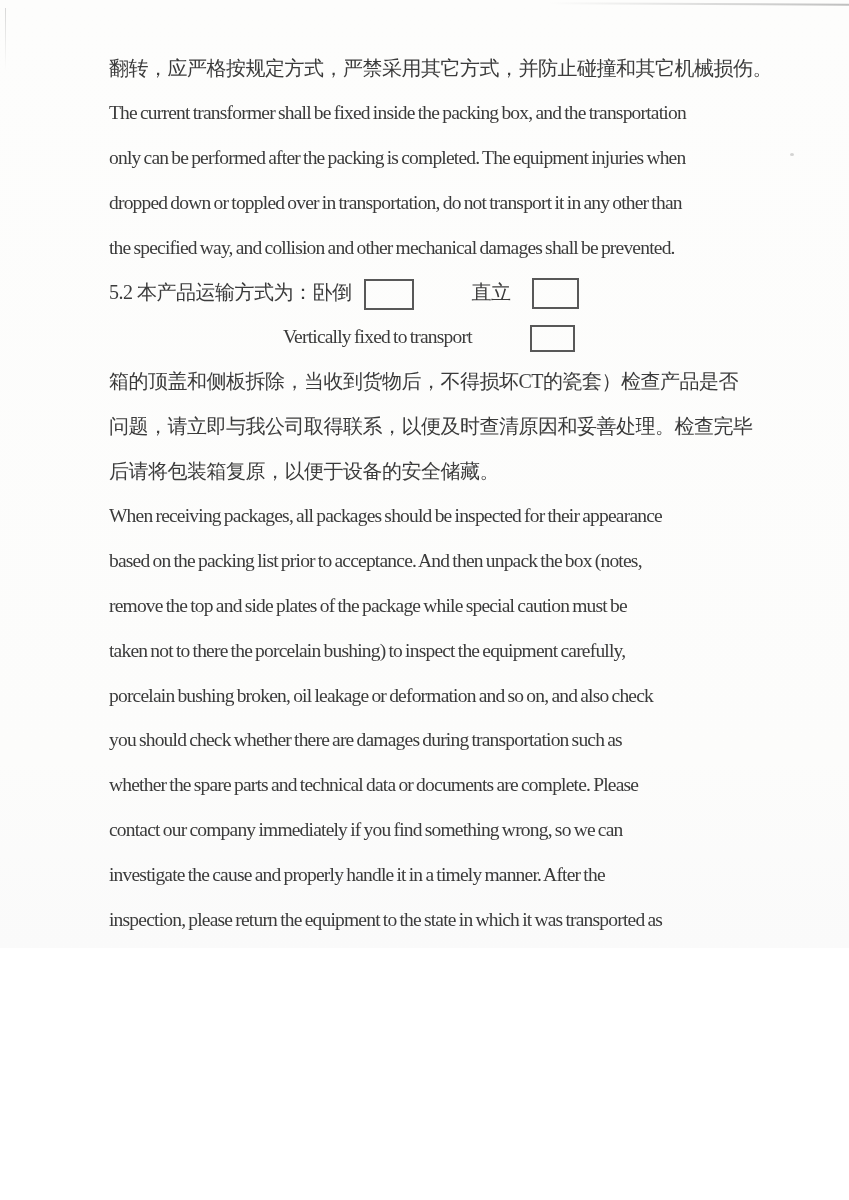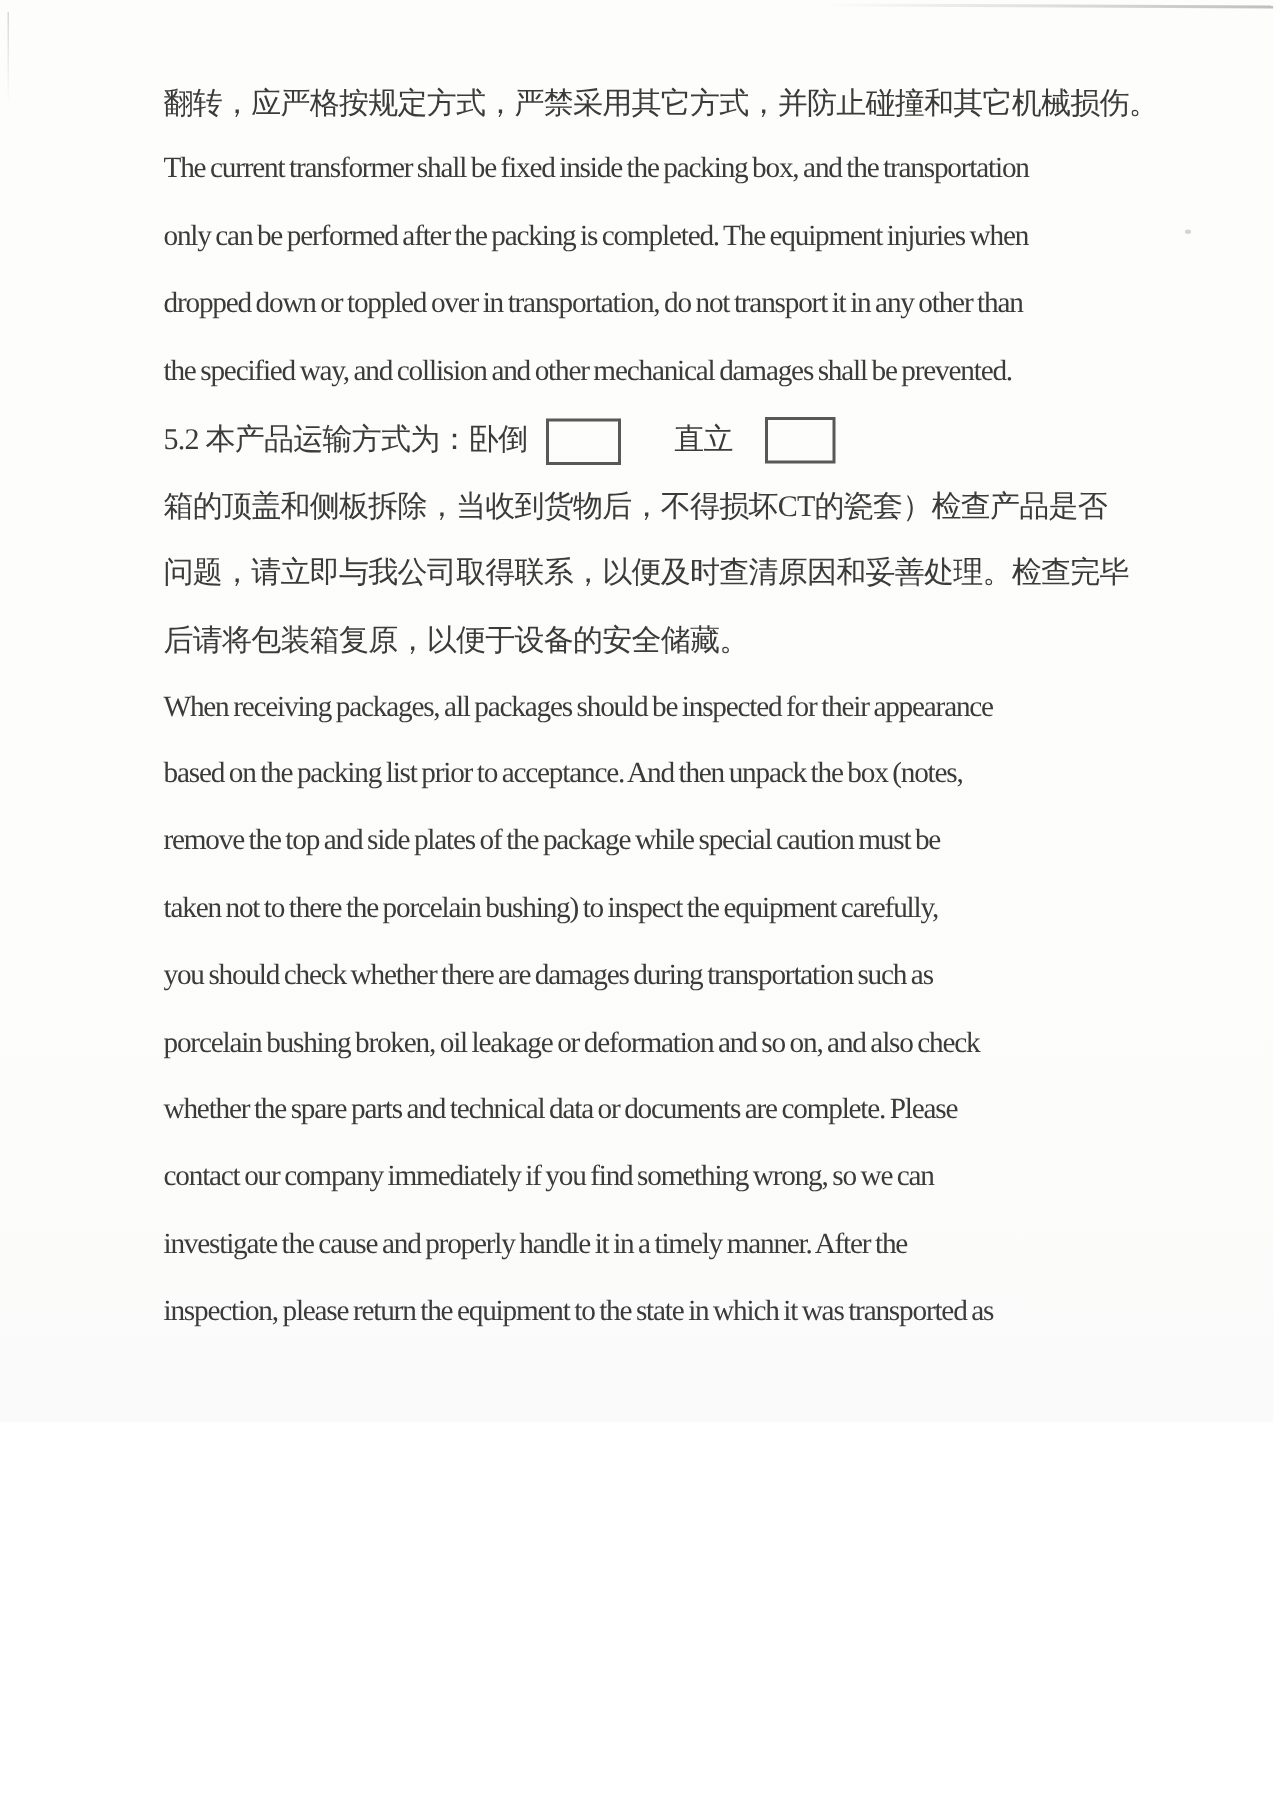--- a/index.html
+++ b/index.html
@@ -92,21 +92,21 @@
   .indent-vertical { padding-left: 174px; }
 
   
   .checkbox {
     display: inline-block;
     border: 2px solid #585858;
     background: transparent;
     box-sizing: border-box;
   }
   .cb-horiz-cn  { width: 50px; height: 31px; margin-left: 12px; margin-top: 4px; }
-  .gap-upright  { margin-left: 36px; }
+  .gap-upright  { margin-left: 58px; }
   .cb-vert-cn   { width: 47px; height: 31px; margin-left: 21px; margin-top: 2px; }
   .cb-horiz-en  { width: 44px; height: 28px; margin-left: 6px;  margin-top: 4px; }
   .cb-vert-en   { width: 45px; height: 27px; margin-left: 58px; margin-top: 2px; }
 
   
   .page-number {
     position: absolute;
     top: 1092px;
     left: 422px;
     font-size: 16px;
@@ -131,31 +131,35 @@
     <div class="line en">only can be performed after the packing is completed. The equipment injuries when</div>
     <div class="line en">dropped down or toppled over in transportation, do not transport it in any other than</div>
     <div class="line en">the specified way, and collision and other mechanical damages shall be prevented.</div>
 
     <div class="line cn">
       <span>5.2 本产品运输方式为：卧倒</span>
       <span class="checkbox cb-horiz-cn"></span>
       <span class="gap-upright">直立</span>
       <span class="checkbox cb-vert-cn"></span>
     </div>
+    <div class="line en indent-vertical">
+      <span>Vertically fixed to transport</span>
+      <span class="checkbox cb-vert-en"></span>
+    </div>
 
     <div class="line cn">箱的顶盖和侧板拆除，当收到货物后，不得损坏CT的瓷套）检查产品是否</div>
     <div class="line cn">问题，请立即与我公司取得联系，以便及时查清原因和妥善处理。检查完毕</div>
     <div class="line cn">后请将包装箱复原，以便于设备的安全储藏。</div>
 
     <div class="line en">When receiving packages, all packages should be inspected for their appearance</div>
     <div class="line en">based on the packing list prior to acceptance. And then unpack the box (notes,</div>
     <div class="line en">remove the top and side plates of the package while special caution must be</div>
     <div class="line en">taken not to there the porcelain bushing) to inspect the equipment carefully,</div>
+    <div class="line en">porcelain bushing broken, oil leakage or deformation and so on, and also check</div>
     <div class="line en">you should check whether there are damages during transportation such as</div>
-    <div class="line en">porcelain bushing broken, oil leakage or deformation and so on, and also check</div>
     <div class="line en">whether the spare parts and technical data or documents are complete. Please</div>
     <div class="line en">contact our company immediately if you find something wrong, so we can</div>
     <div class="line en">investigate the cause and properly handle it in a timely manner. After the</div>
     <div class="line en">inspection, please return the equipment to the state in which it was transported as</div>
   </div>
 
   <div class="art-stray-mark">ƒ</div>
   <div class="page-number">10</div>
 
   <div class="art-bottom-line"></div>

